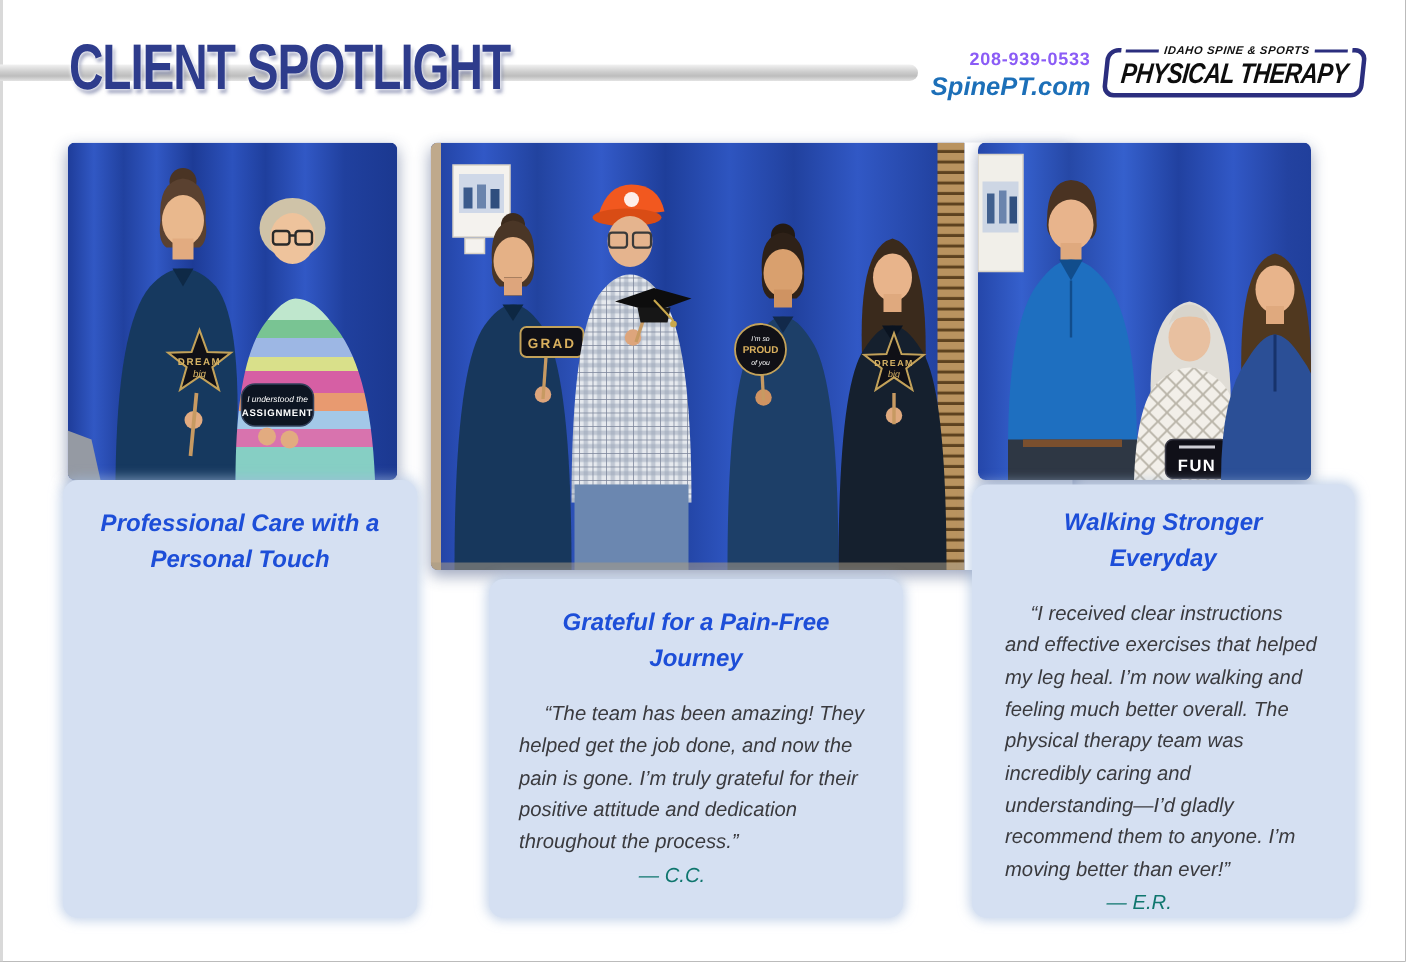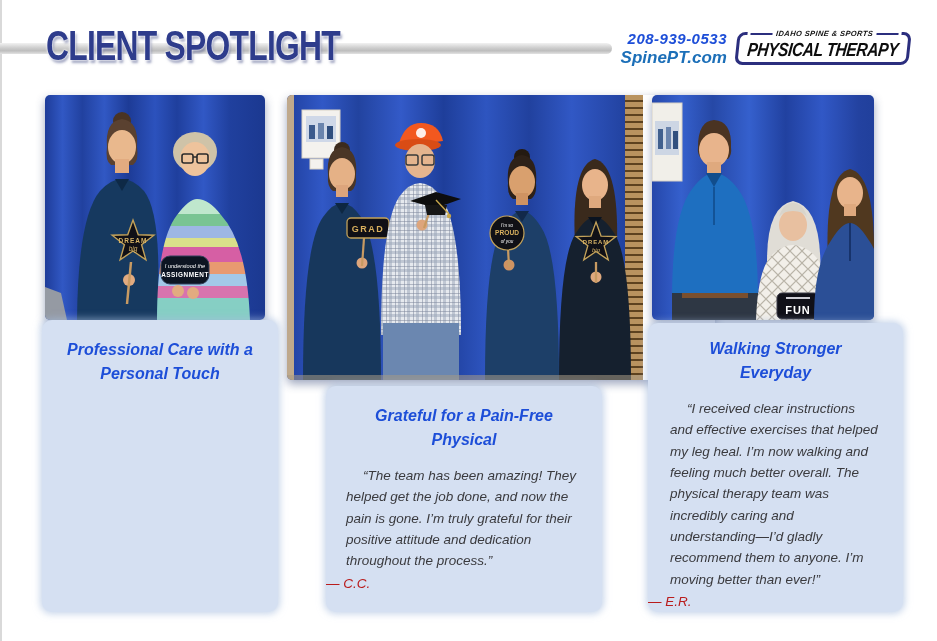--- a/index.html
+++ b/index.html
@@ -18,21 +18,21 @@
     position:absolute; left:46px; top:24px; margin:0;
     font-size:43px; font-weight:900; line-height:1; letter-spacing:-1px;
     color:#2e3c8c; white-space:nowrap;
     display:inline-block; transform:scaleX(.74); transform-origin:0 50%;
     text-shadow:0 0 2px #fff, 0 0 3px #fff, 2px 3px 3px rgba(80,90,140,.55);
   }
   .header-right{
     position:absolute; right:27px; top:30px; display:flex; align-items:center; gap:9px;
   }
   .contact{ text-align:right; line-height:1.12; }
-  .phone{ font-size:15px; font-weight:bold; color:#1d4ed8; letter-spacing:.5px;font-style:italic; }
+  .phone{ font-size:12px; font-weight:bold; color:#8b5cf6; letter-spacing:.5px; }
   .website{ font-size:17px; font-weight:bold; font-style:italic; color:#1c6fb8; text-decoration:none; display:block;}
   .logo-box{
     position:relative; width:168px; height:27px; background:#fff;
     border:3px solid #2b2e7e; border-radius:8px; transform:skewX(-6deg);
     display:flex; align-items:center; justify-content:center; box-shadow:0 0 0 1px #fff inset;
   }
   .logo-tagline{
     position:absolute; top:-6px; left:7px; right:7px; background:#fff;
     display:flex; align-items:center; justify-content:center;
     font-size:7.5px; font-weight:bold; font-style:italic; color:#111;
@@ -67,22 +67,22 @@
     font-size:16px; font-weight:bold; font-style:italic; color:#1d4ed8;
     line-height:1.5;
   }
   #card3 .card-title{ margin-top:14px; }
   .card-quote{
     margin:13px 0 0; padding:0 20px; font-size:13.5px; font-style:italic;
     color:#3a3a3e; line-height:1.58; text-indent:17px;
   }
   #card3 .card-quote{ padding:0 24px 0 22px; }
   .card-attr{
-    margin:4px 0 0; padding:0 32px 0 0; text-align:left;
-    font-size:13.5px; font-style:italic; color:#b91c1c;
+    margin:4px 0 0; padding:0 32px 0 0; text-align:center;
+    font-size:13.5px; font-style:italic; color:#0f766e;
   }
   
   text{ font-family:"Liberation Sans", sans-serif; }
 </style>
 </head>
 <body>
 
 <div class="page">
 
   <div class="header-bar"></div>
@@ -349,21 +349,21 @@
         <line x1="198" y1="128" x2="198" y2="166" stroke="#17336b" stroke-width="2"></line>
       </g>
     </svg>
   </div>
 
   <div class="card" id="card1">
     <h2 class="card-title">Professional Care with a Personal Touch</h2>
   </div>
 
   <div class="card" id="card2">
-    <h2 class="card-title">Grateful for a Pain-Free Physical</h2>
+    <h2 class="card-title">Grateful for a Pain-Free Journey</h2>
     <p class="card-quote">“The team has been amazing! They helped get the job done, and now the pain is gone. I’m truly grateful for their positive attitude and dedication throughout the process.”</p>
     <p class="card-attr">— C.C.</p>
   </div>
 
   <div class="card" id="card3">
     <h2 class="card-title">Walking Stronger Everyday</h2>
     <p class="card-quote">“I received clear instructions and effective exercises that helped my leg heal. I’m now walking and feeling much better overall. The physical therapy team was incredibly caring and understanding—I’d gladly recommend them to anyone. I’m moving better than ever!”</p>
     <p class="card-attr">— E.R.</p>
   </div>
 

